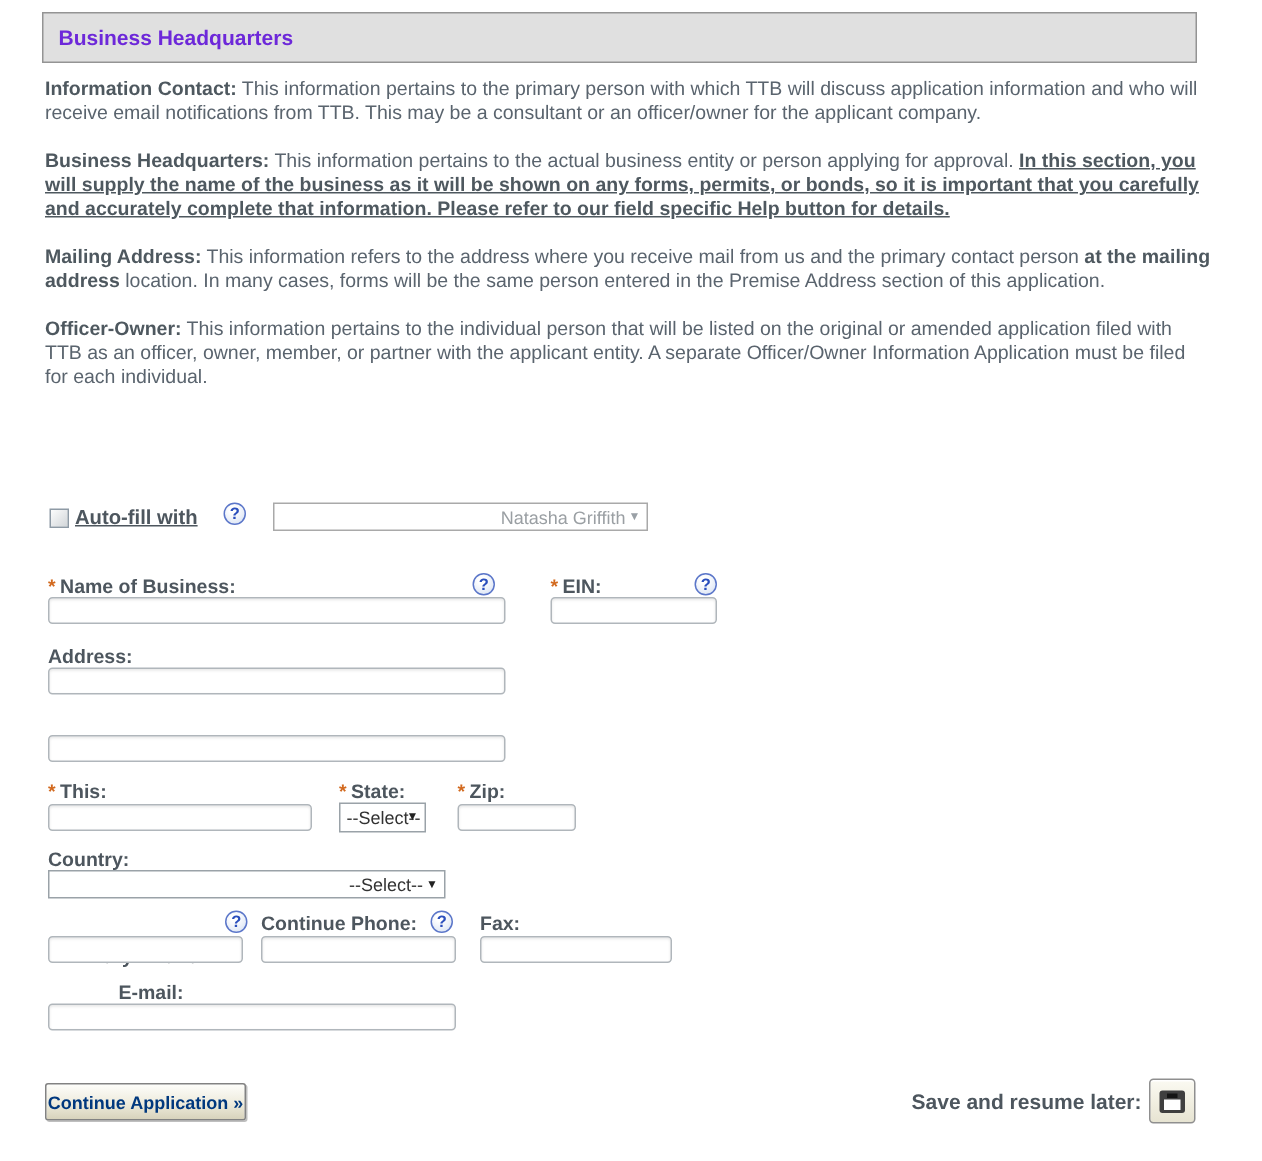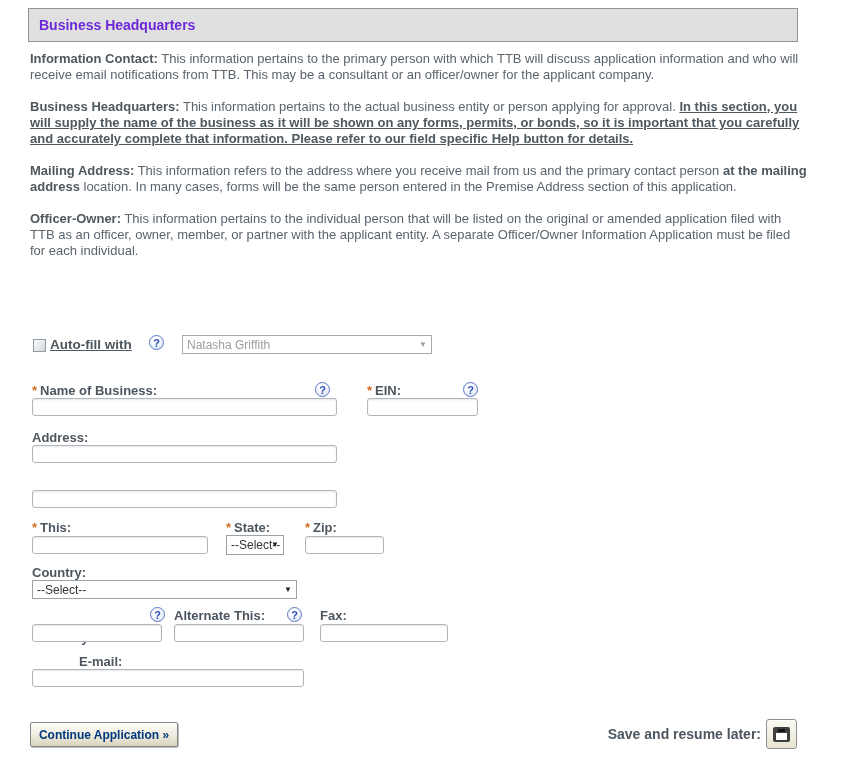--- a/index.html
+++ b/index.html
@@ -42,31 +42,31 @@
     cursor:pointer;
   }
   .checkbox {
     position:absolute; width:13px; height:13px; border:1px solid #8e9aa5;
     background:linear-gradient(135deg,#fcfcfc,#d2d6d9); cursor:pointer;
   }
   .combo {
     position:absolute; background:#fff; border:1px solid #9aa2a8;
     font-size:12px; color:#333; cursor:pointer; overflow:hidden; white-space:nowrap;
   }
-  .combo .txt { display:block; padding:2px 14px 0 4px; overflow:hidden; }
+  .combo .txt { display:block; padding:2px 14px 0 4px; overflow:hidden;text-align:right; }
   .combo .arrow {
     position:absolute; right:4px; top:50%; transform:translateY(-52%);
     font-size:8px; color:#222; line-height:1;
   }
   .combo.disabled { border-color:#a9a9a9; }
   .combo.disabled .txt { color:#9a9fa3; }
   .combo.disabled .arrow { color:#9aa0a6; }
   
   .btn-continue {
-    position:absolute; left:30px; top:722px; width:148px; height:25px;
+    position:absolute; left:30px; top:722px; width:134px; height:25px;
     background:linear-gradient(#fdfdfa, #eeebdc 55%, #d8d3bc);
     border:1px solid #828282; border-radius:2px;
     box-shadow:1px 1px 0 rgba(0,0,0,0.25);
     font:bold 12px "Liberation Sans", sans-serif; color:#00387e; cursor:pointer;
   }
   .save-label {
     position:absolute; right:80px; top:726px; font-size:14px; font-weight:bold; color:#4d565e;
     white-space:nowrap;
   }
   .btn-save {
@@ -133,21 +133,21 @@
   <div class="field-label" style="left:32px; top:565px;">Country:</div>
   <div class="combo" style="left:32px; top:580px; width:265px; height:19px;">
     <span class="txt">--Select--</span>
     <span class="arrow">▼</span>
   </div>
 
   <div class="field-label" style="left:32px; top:584px;margin-top:46px;"><span class="req">*</span><span>Primary Phone:</span></div>
   <div class="help" style="left:150px; top:607px;">?</div>
   <input class="text-input" style="left: 32px; top: 624px; width: 130px;">
 
-  <div class="field-label" style="left:174px; top:608px;">Alternate This:</div>
+  <div class="field-label" style="left:174px; top:608px;">Continue Phone:</div>
   <div class="help" style="left:287px; top:607px;">?</div>
   <input class="text-input" style="left: 174px; top: 624px; width: 130px;">
 
   <div class="field-label" style="left:320px; top:608px;">Fax:</div>
   <input class="text-input" style="left: 320px; top: 624px; width: 128px;">
 
   <div class="field-label" style="left:32px; top:654px;padding-left:47px;">E-mail:</div>
   <input class="text-input" style="left: 32px; top: 669px; width: 272px;">
 
   <button class="btn-continue">Continue Application »</button>

